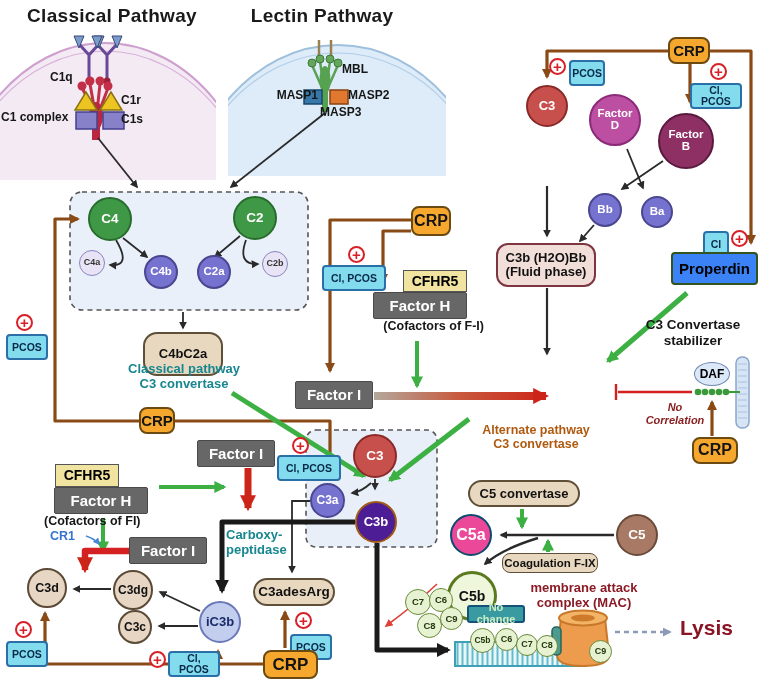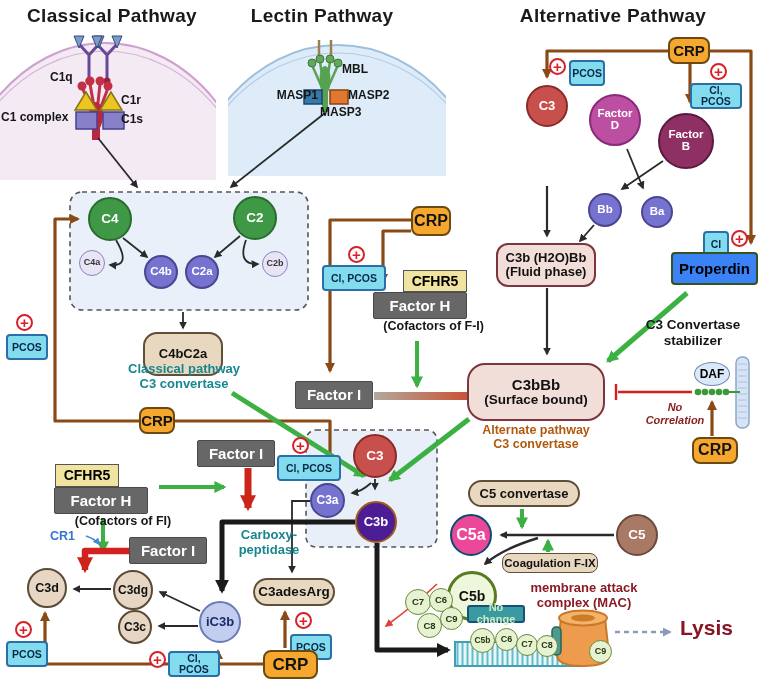--- a/index.html
+++ b/index.html
@@ -210,21 +210,20 @@
         <circle cx="705" cy="392" r="3.3"></circle>
         <circle cx="712" cy="392" r="3.3"></circle>
     <circle cx="719" cy="392" r="3.3"></circle>
         <circle cx="726" cy="392" r="3.3"></circle>
     <path d="M729,392 H740" stroke="#3a9a3a" stroke-width="2"></path>
   </g>
 </svg>
 
 <div class="label ttl" style="left:6px;top:5px;width:212px">Classical Pathway</div>
 <div class="label ttl" style="left:236px;top:5px;width:172px">Lectin Pathway</div>
-<div class="label ttl" style="left:496px;top:5px;width:234px">Alternative Pathway</div>
 
 <div class="label sm" style="left:50px;top:71px;width:32px">C1q</div>
 <div class="label sm" style="left:121px;top:94px;width:30px">C1r</div>
 <div class="label sm" style="left:121px;top:113px;width:30px">C1s</div>
 <div class="label sm" style="left:1px;top:111px;width:72px">C1 complex</div>
 
 <div class="label sm" style="left:342px;top:63px;width:36px">MBL</div>
 <div class="label sm" style="left:268px;top:89px;width:50px;text-align:right">MASP1</div>
 <div class="label sm" style="left:348px;top:89px;width:54px">MASP2</div>
 <div class="label sm" style="left:320px;top:106px;width:56px">MASP3</div>
@@ -248,74 +247,70 @@
 <div class="box" style="left:671px;top:252px;width:87px;height:33px;background:#3b82f6;border:2px solid #33531f;border-radius:4px;font-size:15px">Properdin</div>
 <div class="label" style="left:626px;top:317px;width:134px;font-size:13.5px;text-align:center">
   <div>C3 Convertase</div>
   <div>stabilizer</div>
 </div>
 
 <div class="circle" style="left:88px;top:197px;width:44px;height:44px;background:#3f9845;border:2px solid #286c2d;color:#fff;font-size:13.5px">C4</div>
 <div class="circle" style="left:233px;top:196px;width:44px;height:44px;background:#3f9845;border:2px solid #286c2d;color:#fff;font-size:13.5px">C2</div>
 <div class="circle" style="left:79px;top:250px;width:26px;height:26px;background:#e8e4f5;border:1.5px solid #8a84c0;color:#333;font-size:9px">C4a</div>
 <div class="circle" style="left:144px;top:255px;width:34px;height:34px;background:#7672cf;border:2px solid #4a4690;color:#fff;font-size:11.5px">C4b</div>
-<div class="circle" style="left:185px;top:255px;width:34px;height:34px;background:#7672cf;border:2px solid #4a4690;color:#fff;font-size:11.5px">C2a</div>
+<div class="circle" style="left:197px;top:255px;width:34px;height:34px;background:#7672cf;border:2px solid #4a4690;color:#fff;font-size:11.5px">C2a</div>
 <div class="circle" style="left:262px;top:251px;width:26px;height:26px;background:#e8e4f5;border:1.5px solid #8a84c0;color:#333;font-size:9px">C2b</div>
 <div class="box pill" style="left:143px;top:332px;width:80px;height:44px">C4bC2a</div>
 <div class="label" style="left:118px;top:362px;width:132px;font-size:13px;color:#17868f;text-align:center">
   <div>Classical pathway</div>
   <div>C3 convertase</div>
 </div>
 <div class="plus" style="left:16px;top:314px">+</div>
 <div class="box cyan" style="left:6px;top:334px;width:42px;height:16px">PCOS</div>
 
 <div class="box crp" style="left:411px;top:206px;width:40px;height:30px;font-size:16px">CRP</div>
 <div class="plus" style="left:348px;top:246px">+</div>
 <div class="box cyan" style="left:322px;top:265px;width:64px;height:17px">Cl, PCOS</div>
 <div class="box" style="left:403px;top:270px;width:64px;height:22px;background:#f0e4a0;border:1.5px solid #555;font-size:14px">CFHR5</div>
 <div class="box gray" style="left:373px;top:292px;width:94px;height:27px">Factor H</div>
 <div class="label" style="left:356px;top:319px;width:128px;font-size:12.5px;text-align:right">(Cofactors of F-I)</div>
 <div class="box gray" style="left:295px;top:381px;width:78px;height:28px">Factor I</div>
-<div class="box pinkbox col" style="left:467px;top:363px;width:138px;height:58px;border-radius:18px;font-size:15px">
-  <div>C3bBb</div>
-  <div style="font-size:13.5px">(Surface bound)</div>
-</div>
 <div class="label" style="left:468px;top:423px;width:136px;font-size:12.5px;color:#b05a10;text-align:center">
   <div>Alternate pathway</div>
   <div>C3 convertase</div>
 </div>
 <div class="box" style="left:694px;top:362px;width:36px;height:24px;background:#dbe8f8;border:1.5px solid #7088b0;border-radius:50%;font-size:12px">DAF</div>
 <div class="label" style="left:640px;top:401px;width:70px;font-size:11px;font-style:italic;color:#8a2020;text-align:center">
   <div>No</div>
   <div>Correlation</div>
 </div>
 <div class="box crp" style="left:692px;top:437px;width:46px;height:27px;font-size:16px">CRP</div>
 
 <div class="box crp" style="left:139px;top:407px;width:36px;height:27px">CRP</div>
 
 <div class="circle" style="left:353px;top:434px;width:44px;height:44px;background:#c8504c;border:2px solid #8a2a28;color:#fff;font-size:13.5px">C3</div>
 <div class="circle" style="left:310px;top:483px;width:35px;height:35px;background:#7672cf;border:2px solid #4a4690;color:#fff;font-size:12px">C3a</div>
 <div class="circle" style="left:355px;top:501px;width:42px;height:42px;background:#4c1d95;border:2px solid #a05a18;color:#fff;font-size:13px">C3b</div>
 <div class="plus" style="left:292px;top:437px">+</div>
 <div class="box cyan" style="left:277px;top:455px;width:64px;height:16px">Cl, PCOS</div>
 <div class="box gray" style="left:197px;top:440px;width:78px;height:27px">Factor I</div>
-<div class="label" style="left:226px;top:528px;width:86px;font-size:13px;color:#17868f;text-align:center">
+<div class="label" style="left:226px;top:528px;width:86px;font-size:13px;color:#17868f;">
   <div>Carboxy-</div>
   <div>peptidase</div>
 </div>
 <div class="box pill" style="left:253px;top:578px;width:82px;height:28px;font-size:13.5px">C3adesArg</div>
 <div class="plus" style="left:295px;top:612px">+</div>
 <div class="box cyan" style="left:290px;top:634px;width:42px;height:16px">PCOS</div>
 <div class="box crp" style="left:263px;top:650px;width:55px;height:29px;font-size:17px">CRP</div>
 <div class="plus" style="left:149px;top:651px">+</div>
 <div class="box cyan" style="left:168px;top:651px;width:52px;height:16px">Cl, PCOS</div>
 
 <div class="box" style="left:55px;top:464px;width:64px;height:23px;background:#f0e4a0;border:1.5px solid #555;font-size:14px">CFHR5</div>
 <div class="box gray" style="left:54px;top:487px;width:94px;height:27px">Factor H</div>
-<div class="label" style="left:63px;top:514px;width:120px;font-size:12.5px;text-align:center">(Cofactors of FI)</div>
+<div class="label" style="left:44px;top:514px;width:120px;font-size:12.5px;">(Cofactors of FI)</div>
 <div class="label" style="left:50px;top:529px;width:34px;font-size:12.5px;color:#3674d0">CR1</div>
 <div class="box gray" style="left:129px;top:537px;width:78px;height:27px">Factor I</div>
 <div class="circle" style="left:27px;top:568px;width:40px;height:40px;background:#e6d6c3;border:2px solid #5a4a36;color:#111;font-size:12.5px">C3d</div>
 <div class="circle" style="left:113px;top:570px;width:40px;height:40px;background:#e6d6c3;border:2px solid #5a4a36;color:#111;font-size:12px">C3dg</div>
 <div class="circle" style="left:118px;top:610px;width:34px;height:34px;background:#e6d6c3;border:2px solid #5a4a36;color:#111;font-size:12px">C3c</div>
 <div class="circle" style="left:199px;top:601px;width:42px;height:42px;background:#c3cdee;border:2px solid #6a7ab8;color:#1a2a6a;font-size:13px">iC3b</div>
 <div class="plus" style="left:15px;top:621px">+</div>
 <div class="box cyan" style="left:6px;top:641px;width:42px;height:16px">PCOS</div>
 
 <div class="box pill" style="left:468px;top:480px;width:112px;height:27px">C5 convertase</div>

